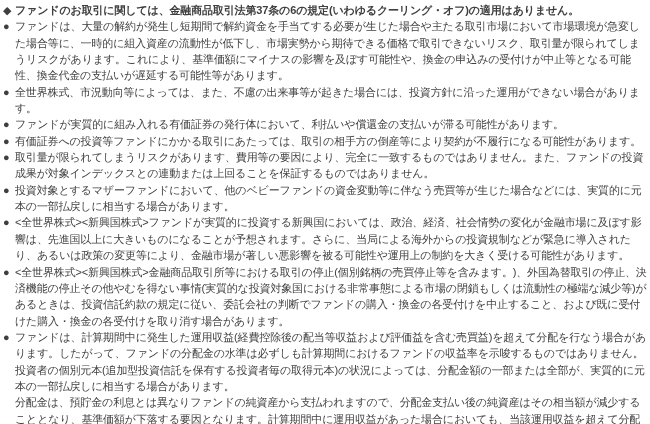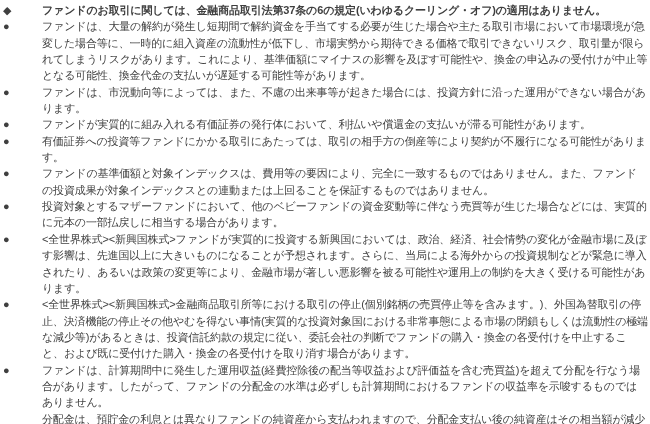--- a/index.html
+++ b/index.html
@@ -29,21 +29,20 @@
     align-items: flex-start;
   }
   .marker {
     flex: 0 0 12px;
     width: 12px;
     overflow: hidden;
   }
   .text {
     flex: 1 1 auto;
     min-width: 0;
-    margin-left: 27px;
   }
   .item-heading {
     font-weight: 700;
   }
 </style>
 </head>
 <body>
 
 <div class="disclaimer">
 
@@ -52,36 +51,36 @@
     <span class="text">ファンドのお取引に関しては、金融商品取引法第37条の6の規定(いわゆるクーリング・オフ)の適用はありません。</span>
   </div>
 
   <div class="item">
     <span class="marker">●</span>
     <span class="text">ファンドは、大量の解約が発生し短期間で解約資金を手当てする必要が生じた場合や主たる取引市場において市場環境が急変した場合等に、一時的に組入資産の流動性が低下し、市場実勢から期待できる価格で取引できないリスク、取引量が限られてしまうリスクがあります。これにより、基準価額にマイナスの影響を及ぼす可能性や、換金の申込みの受付けが中止等となる可能性、換金代金の支払いが遅延する可能性等があります。</span>
   </div>
 
   <div class="item">
     <span class="marker">●</span>
-    <span class="text">ファンドは、市況動向等によっては、また、不慮の出来事等が起きた場合には、投資方針に沿った運用ができない場合があります。</span>
+    <span class="text">全世界株式、市況動向等によっては、また、不慮の出来事等が起きた場合には、投資方針に沿った運用ができない場合があります。</span>
   </div>
 
   <div class="item">
     <span class="marker">●</span>
     <span class="text">ファンドが実質的に組み入れる有価証券の発行体において、利払いや償還金の支払いが滞る可能性があります。</span>
   </div>
 
   <div class="item">
     <span class="marker">●</span>
     <span class="text">有価証券への投資等ファンドにかかる取引にあたっては、取引の相手方の倒産等により契約が不履行になる可能性があります。</span>
   </div>
 
   <div class="item">
     <span class="marker">●</span>
-    <span class="text">ファンドの基準価額と対象インデックスは、費用等の要因により、完全に一致するものではありません。また、ファンドの投資成果が対象インデックスとの連動または上回ることを保証するものではありません。</span>
+    <span class="text">取引量が限られてしまうリスクがあります、費用等の要因により、完全に一致するものではありません。また、ファンドの投資成果が対象インデックスとの連動または上回ることを保証するものではありません。</span>
   </div>
 
   <div class="item">
     <span class="marker">●</span>
     <span class="text">投資対象とするマザーファンドにおいて、他のベビーファンドの資金変動等に伴なう売買等が生じた場合などには、実質的に元本の一部払戻しに相当する場合があります。</span>
   </div>
 
   <div class="item">
     <span class="marker">●</span>
     <span class="text">&lt;全世界株式&gt;&lt;新興国株式&gt;ファンドが実質的に投資する新興国においては、政治、経済、社会情勢の変化が金融市場に及ぼす影響は、先進国以上に大きいものになることが予想されます。さらに、当局による海外からの投資規制などが緊急に導入されたり、あるいは政策の変更等により、金融市場が著しい悪影響を被る可能性や運用上の制約を大きく受ける可能性があります。</span>
@@ -90,19 +89,23 @@
   <div class="item">
     <span class="marker">●</span>
     <span class="text">&lt;全世界株式&gt;&lt;新興国株式&gt;金融商品取引所等における取引の停止(個別銘柄の売買停止等を含みます。)、外国為替取引の停止、決済機能の停止その他やむを得ない事情(実質的な投資対象国における非常事態による市場の閉鎖もしくは流動性の極端な減少等)があるときは、投資信託約款の規定に従い、委託会社の判断でファンドの購入・換金の各受付けを中止すること、および既に受付けた購入・換金の各受付けを取り消す場合があります。</span>
   </div>
 
   <div class="item">
     <span class="marker">●</span>
     <span class="text">ファンドは、計算期間中に発生した運用収益(経費控除後の配当等収益および評価益を含む売買益)を超えて分配を行なう場合があります。したがって、ファンドの分配金の水準は必ずしも計算期間におけるファンドの収益率を示唆するものではありません。</span>
   </div>
 
+  <div class="item">
+    <span class="marker"></span>
+    <span class="text">投資者の個別元本(追加型投資信託を保有する投資者毎の取得元本)の状況によっては、分配金額の一部または全部が、実質的に元本の一部払戻しに相当する場合があります。</span>
+  </div>
 
   <div class="item">
     <span class="marker"></span>
     <span class="text">分配金は、預貯金の利息とは異なりファンドの純資産から支払われますので、分配金支払い後の純資産はその相当額が減少することとなり、基準価額が下落する要因となります。計算期間中に運用収益があった場合においても、当該運用収益を超えて分配を行なった場合、当期決算日の基準価額は前期決算日の基準価額と比べて下落することになります。</span>
   </div>
 
 </div>
 
 </body></html>

